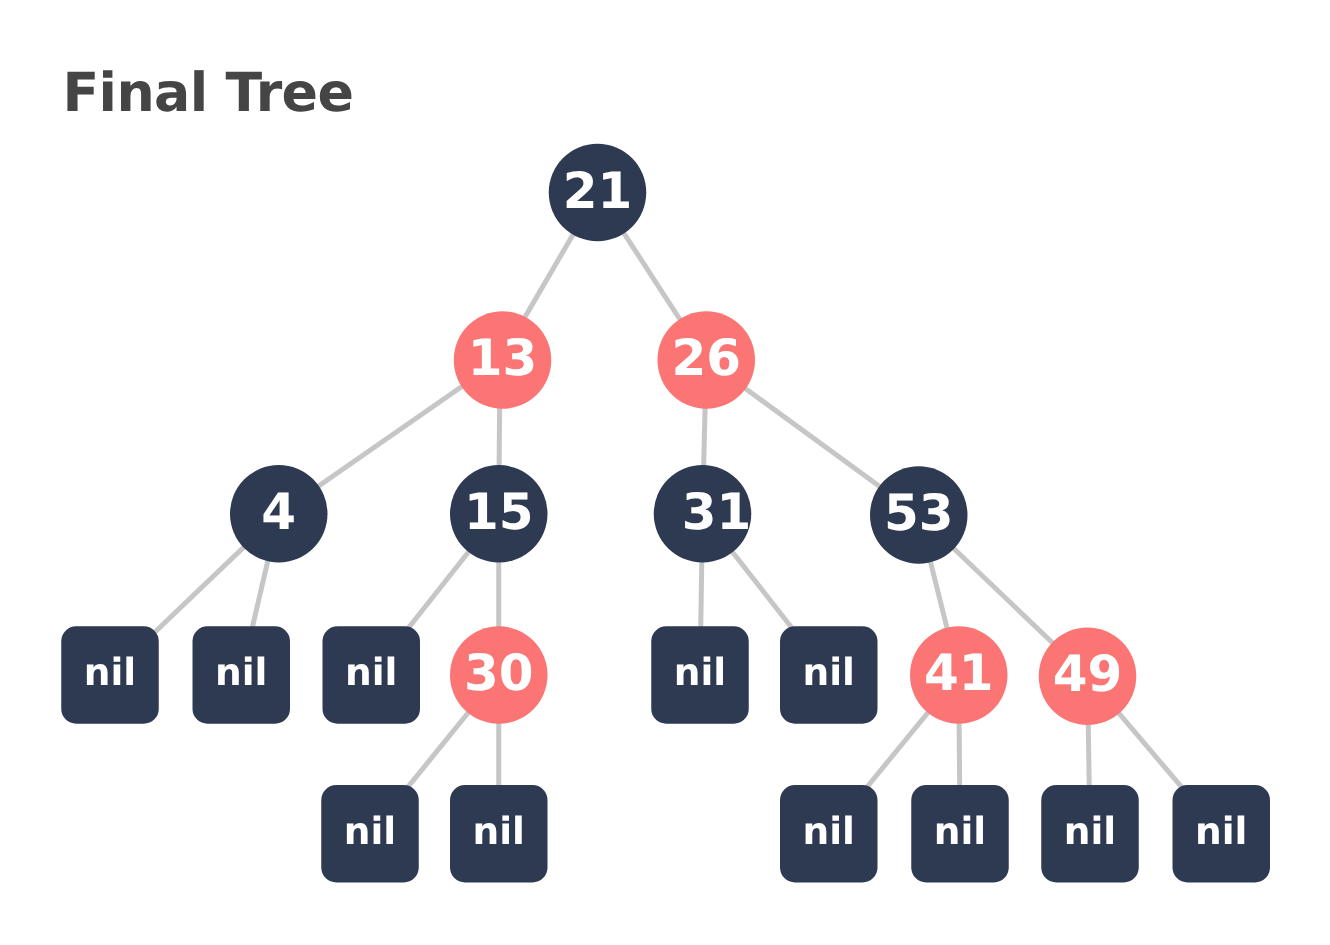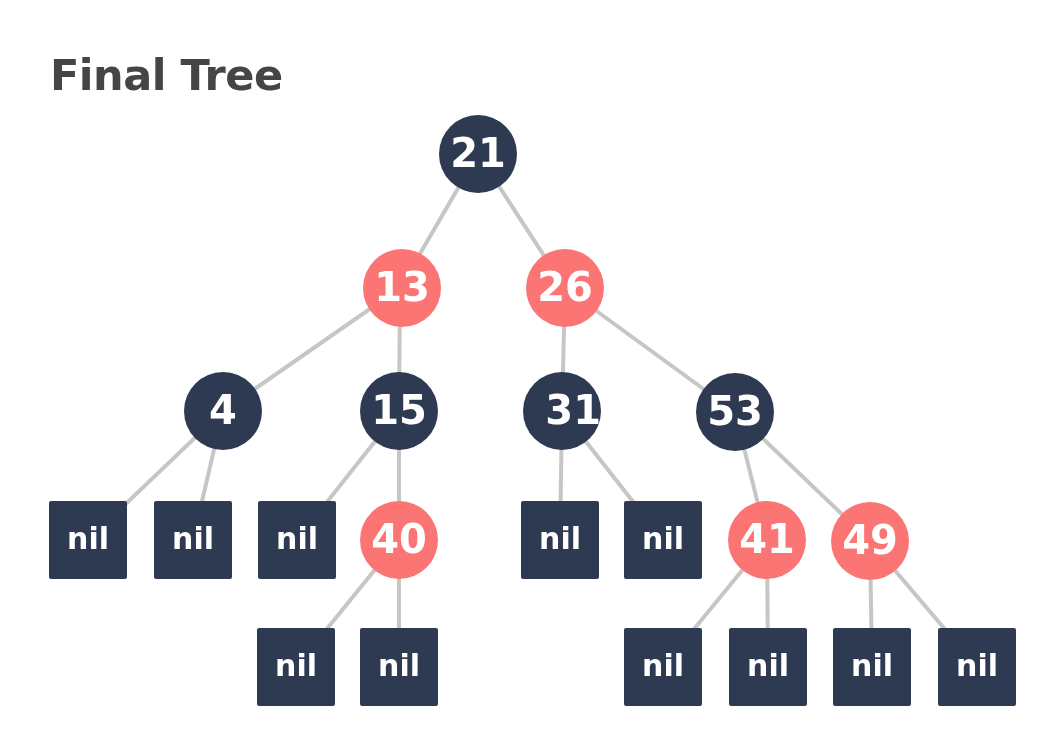--- a/index.html
+++ b/index.html
@@ -35,21 +35,21 @@
     width: 78px;
     height: 78px;
     display: flex;
     align-items: center;
     justify-content: center;
     color: var(--node-text, #ffffff);
     font-weight: bold;
     box-sizing: border-box;
   }
   .node.circle { border-radius: 50%; font-size: 40px; }
-  .node.square { border-radius: 2px; font-size: 30px; }
+  .node.square { border-radius: 12px; font-size: 30px; }
   .node.dark { background: var(--node-dark, #2d3a52); }
   .node.red  { background: var(--node-red, #fa7573); }
   .node span { line-height: 1; transform: translateY(-1px); }
 </style>
 </head>
 <body>
 
 <div class="canvas">
   <h1 class="diagram-title">Final Tree</h1>
   <svg class="edges" id="edges" xmlns="http://www.w3.org/2000/svg">
@@ -99,21 +99,21 @@
       <div class="node square dark" style="left: 49px; top: 501px;">
         <span>nil</span>
       </div>
       <div class="node square dark" style="left: 154px; top: 501px;">
         <span>nil</span>
       </div>
       <div class="node square dark" style="left: 258px; top: 501px;">
         <span>nil</span>
       </div>
       <div class="node circle red" style="left: 360px; top: 501px;">
-        <span>40</span>
+        <span>30</span>
       </div>
       <div class="node square dark" style="left: 521px; top: 501px;">
         <span>nil</span>
       </div>
       <div class="node square dark" style="left: 624px; top: 501px;">
         <span>nil</span>
       </div>
       <div class="node circle red" style="left: 728px; top: 501px;">
         <span>41</span>
       </div>

